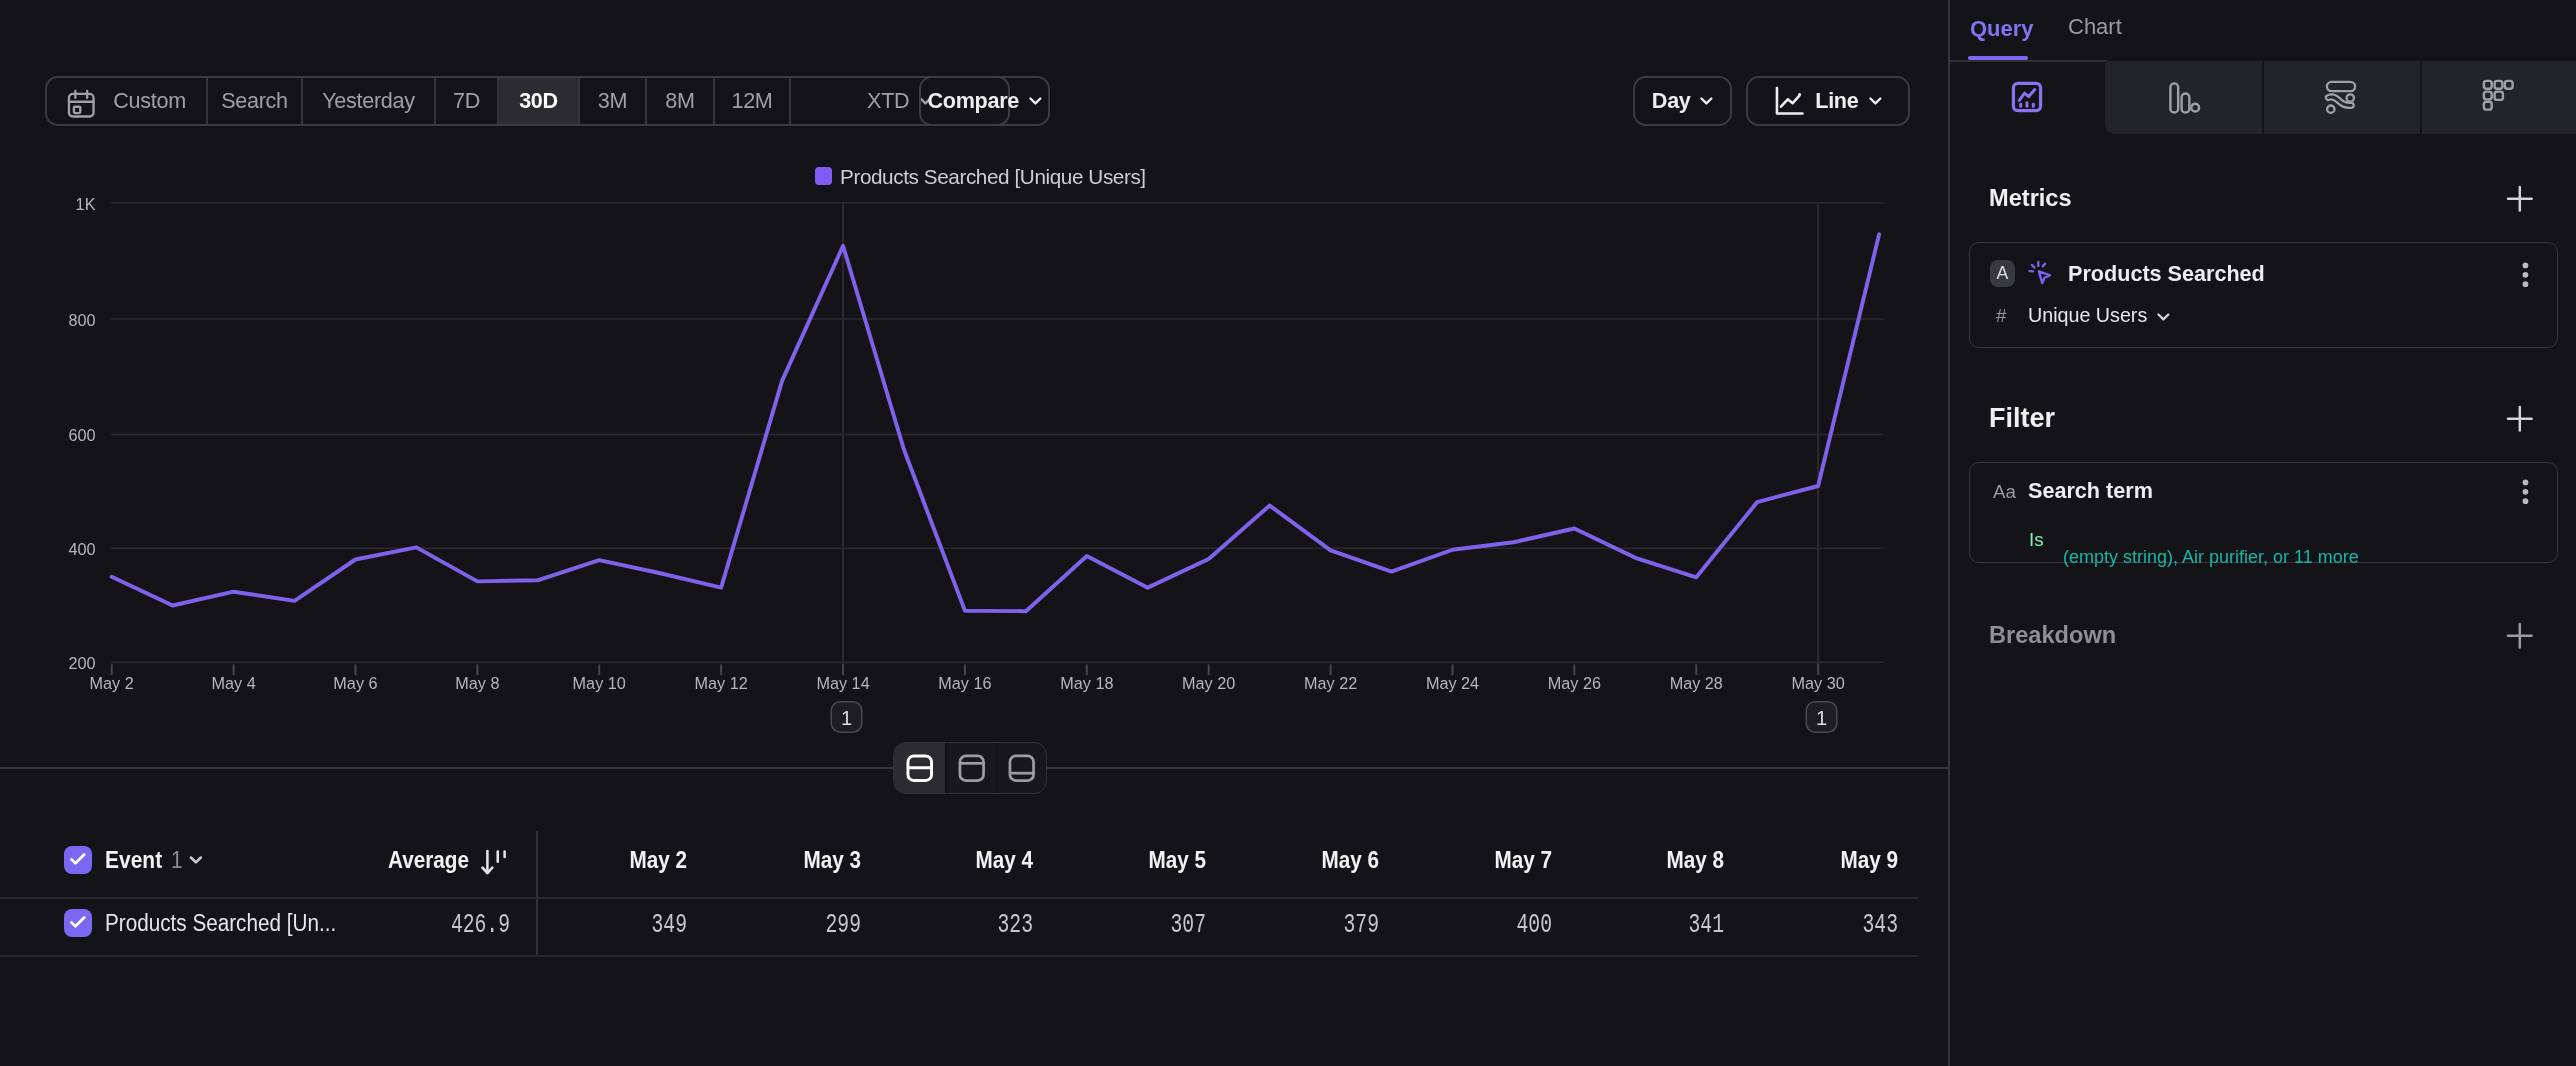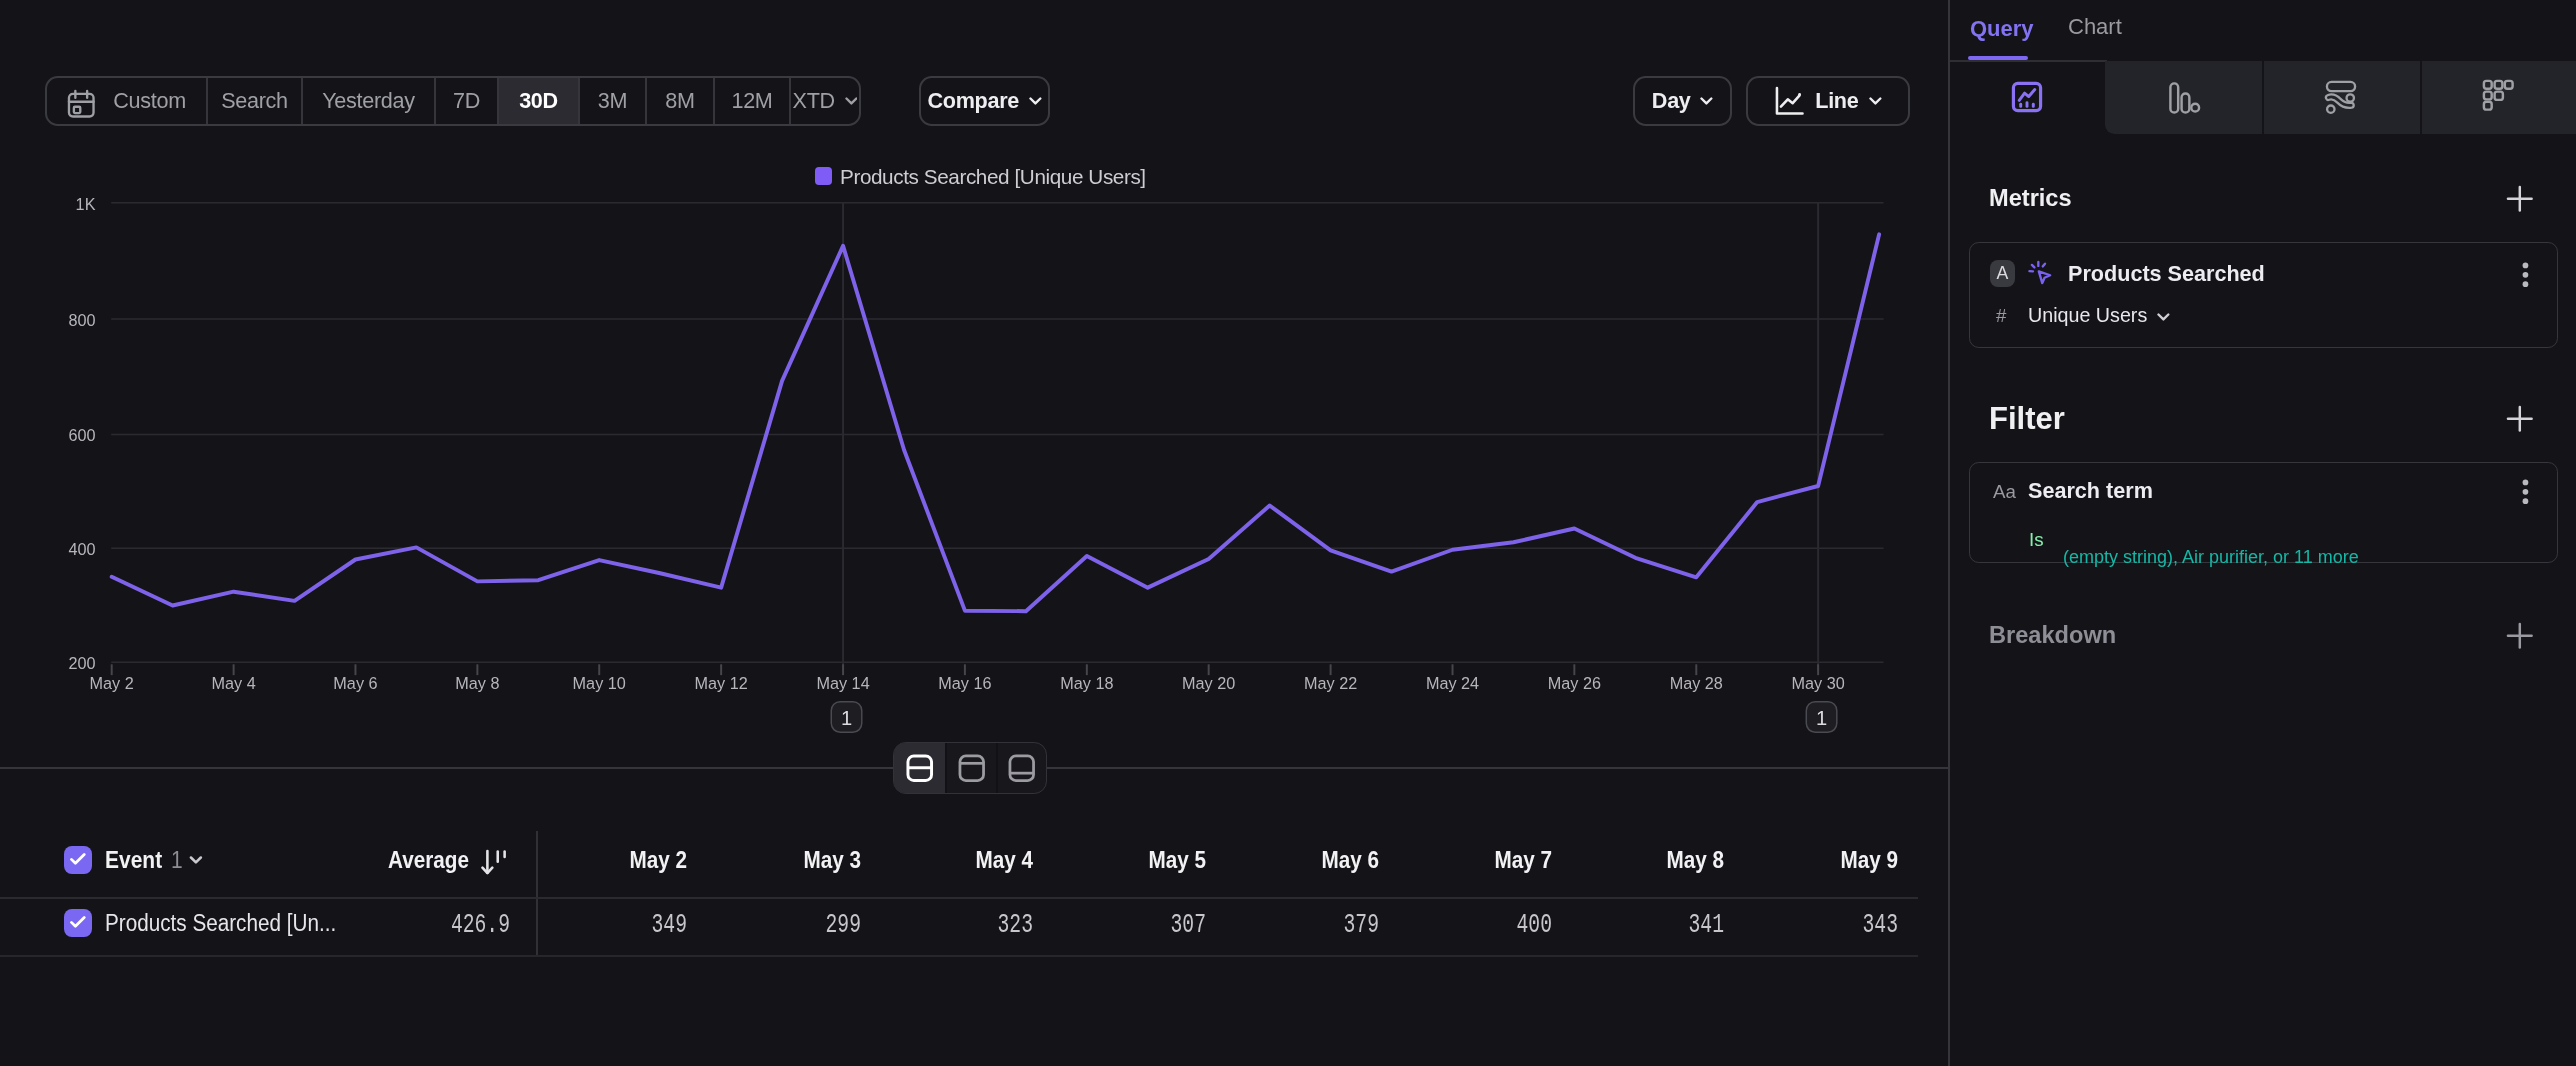--- a/index.html
+++ b/index.html
@@ -5,21 +5,21 @@
 *{margin:0;padding:0;box-sizing:border-box}
 html,body{width:2576px;height:1067px;background:#141418;font-family:"Liberation Sans",sans-serif;overflow:hidden;position:relative}
 .a{position:absolute}
 .btn{border:2px solid #3a3a41;border-radius:12.8px;color:#eeeef1;display:flex;align-items:center;justify-content:center;font-size:21.6px;letter-spacing:-0.3px}
 .cell{display:flex;align-items:center;justify-content:center;height:100%;border-right:2px solid #35353b;color:#9fa0a6;font-size:21.6px;letter-spacing:-0.3px}
 svg{display:block}
 </style>
 </head>
 <body>
 
-<div class="a" style="left:45px;top:76px;width:816px;height:50px;border:2px solid #3a3a41;border-radius:12.8px;display:flex;align-items:stretch;overflow:hidden">
+<div class="a" style="left:45px;top:76px;width:965px;height:50px;border:2px solid #3a3a41;border-radius:12.8px;display:flex;align-items:stretch;overflow:hidden">
   <div class="cell" style="width:161px;gap:17.7px">
     <svg width="28.5" height="29.5" viewBox="0 0 29 30" fill="none" stroke="#9fa0a6" stroke-width="2.4" stroke-linecap="round" style="margin-top:4.9px">
       <rect x="2" y="5" width="25" height="23" rx="4"></rect>
       <line x1="8.5" y1="2" x2="8.5" y2="9"></line>
       <line x1="20.5" y1="2" x2="20.5" y2="9"></line>
       <line x1="2" y1="13" x2="27" y2="13"></line>
       <rect x="7" y="18" width="6.5" height="6.5" rx="1"></rect>
     </svg>
     <span>Custom</span>
     </div>
@@ -245,21 +245,21 @@
 <svg class="a" style="left:2522px;top:262px" width="6.9" height="25.6" viewBox="0 0 7 26" fill="#b9b9c0">
     <circle cx="3.5" cy="3.5" r="2.9"></circle>
     <circle cx="3.5" cy="13" r="2.9"></circle>
     <circle cx="3.5" cy="22.5" r="2.9"></circle>
   </svg>
 <div class="a" style="left:1996px;top:303px;height:25.6px;line-height:25.6px;font-size:18.7px;color:#9a9aa2">#</div>
 <div class="a" style="left:2028px;top:303px;height:25.6px;line-height:25.6px;font-size:19.7px;color:#e8e8ec">Unique Users</div>
 <svg class="a" style="left:2157px;top:313px" width="12.8" height="7.9" viewBox="0 0 13 8" fill="none" stroke="#cfcfd4" stroke-width="2.4" stroke-linecap="round" stroke-linejoin="round">
     <path d="M1.5 1.5 L6.5 6.5 L11.5 1.5"></path>
   </svg>
-<div class="a" style="left:1989px;top:405px;height:27.6px;line-height:27.6px;font-size:31px;font-weight:600;color:#f0f0f3">Filter</div>
+<div class="a" style="left:1989px;top:405px;height:27.6px;line-height:27.6px;font-size:27px;font-weight:600;color:#f0f0f3">Filter</div>
 <svg class="a" style="left:2506px;top:405px" width="27.6" height="27.6" viewBox="0 0 28 28" stroke="#d4d4d9" stroke-width="2.5" stroke-linecap="round">
     <line x1="14" y1="2" x2="14" y2="26"></line>
     <line x1="2" y1="14" x2="26" y2="14"></line>
   </svg>
 <div class="a" style="left:1969px;top:462px;width:589px;height:101px;border:1.5px solid #36363d;border-radius:9.8px"></div>
 <div class="a" style="left:1993px;top:479px;height:25.6px;line-height:25.6px;font-size:18.7px;color:#9a9aa2">Aa</div>
 <div class="a" style="left:2028px;top:478px;height:26.6px;line-height:26.6px;font-size:21.6px;font-weight:600;color:#ededf1">Search term</div>
 <svg class="a" style="left:2522px;top:479px" width="6.9" height="25.6" viewBox="0 0 7 26" fill="#b9b9c0">
     <circle cx="3.5" cy="3.5" r="2.9"></circle>
     <circle cx="3.5" cy="13" r="2.9"></circle>

